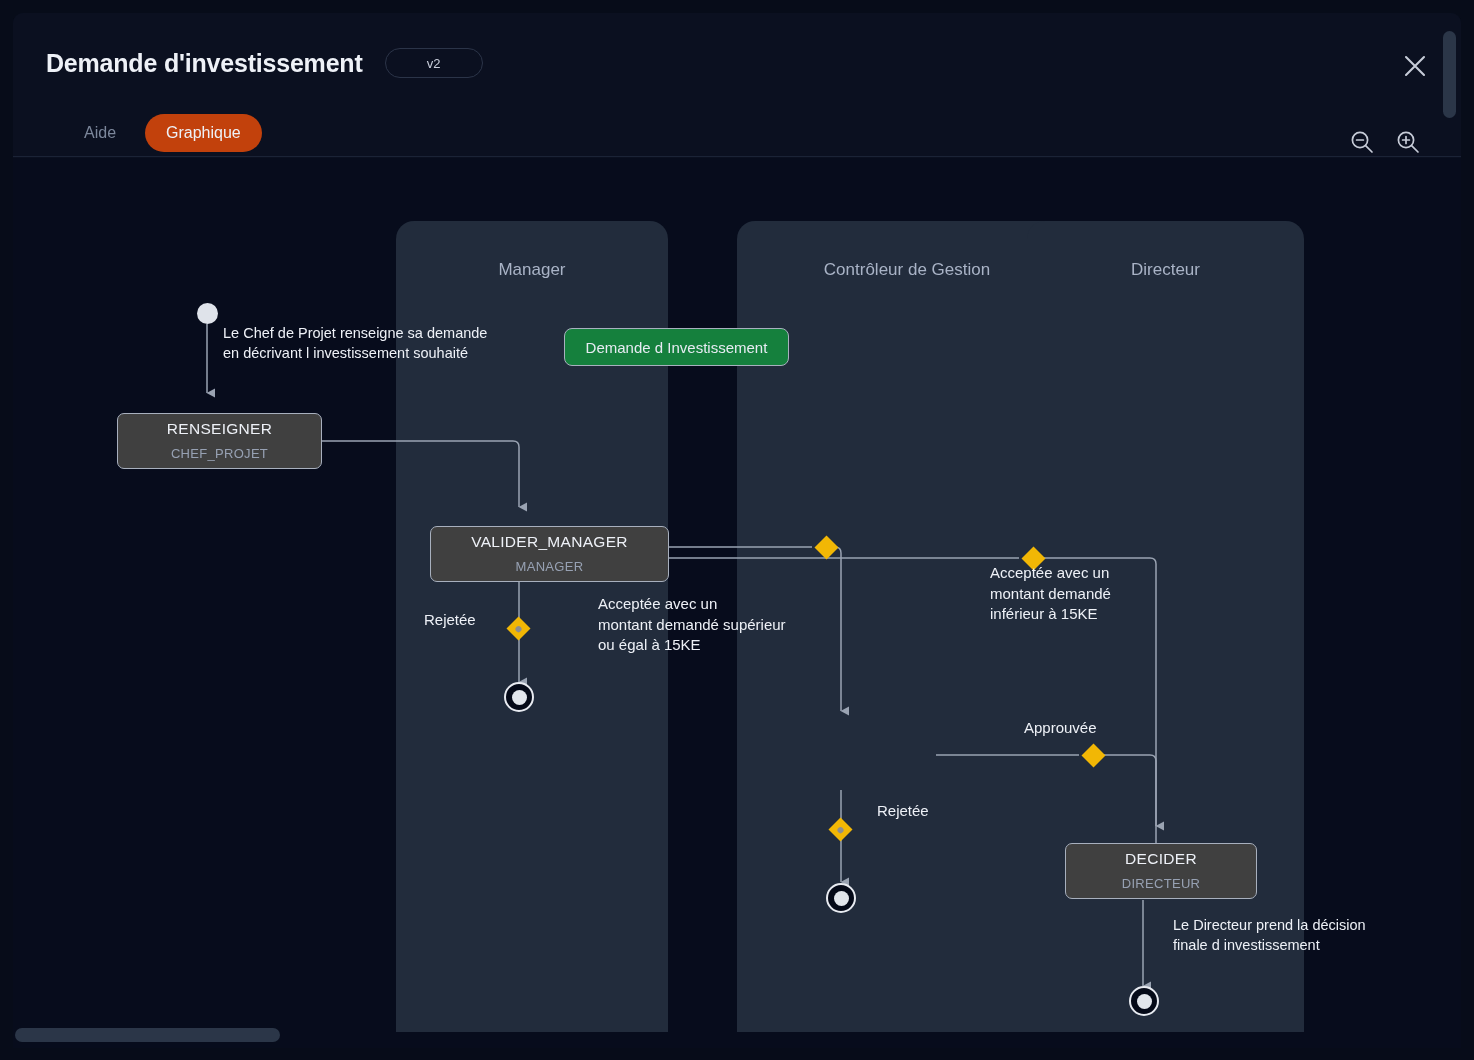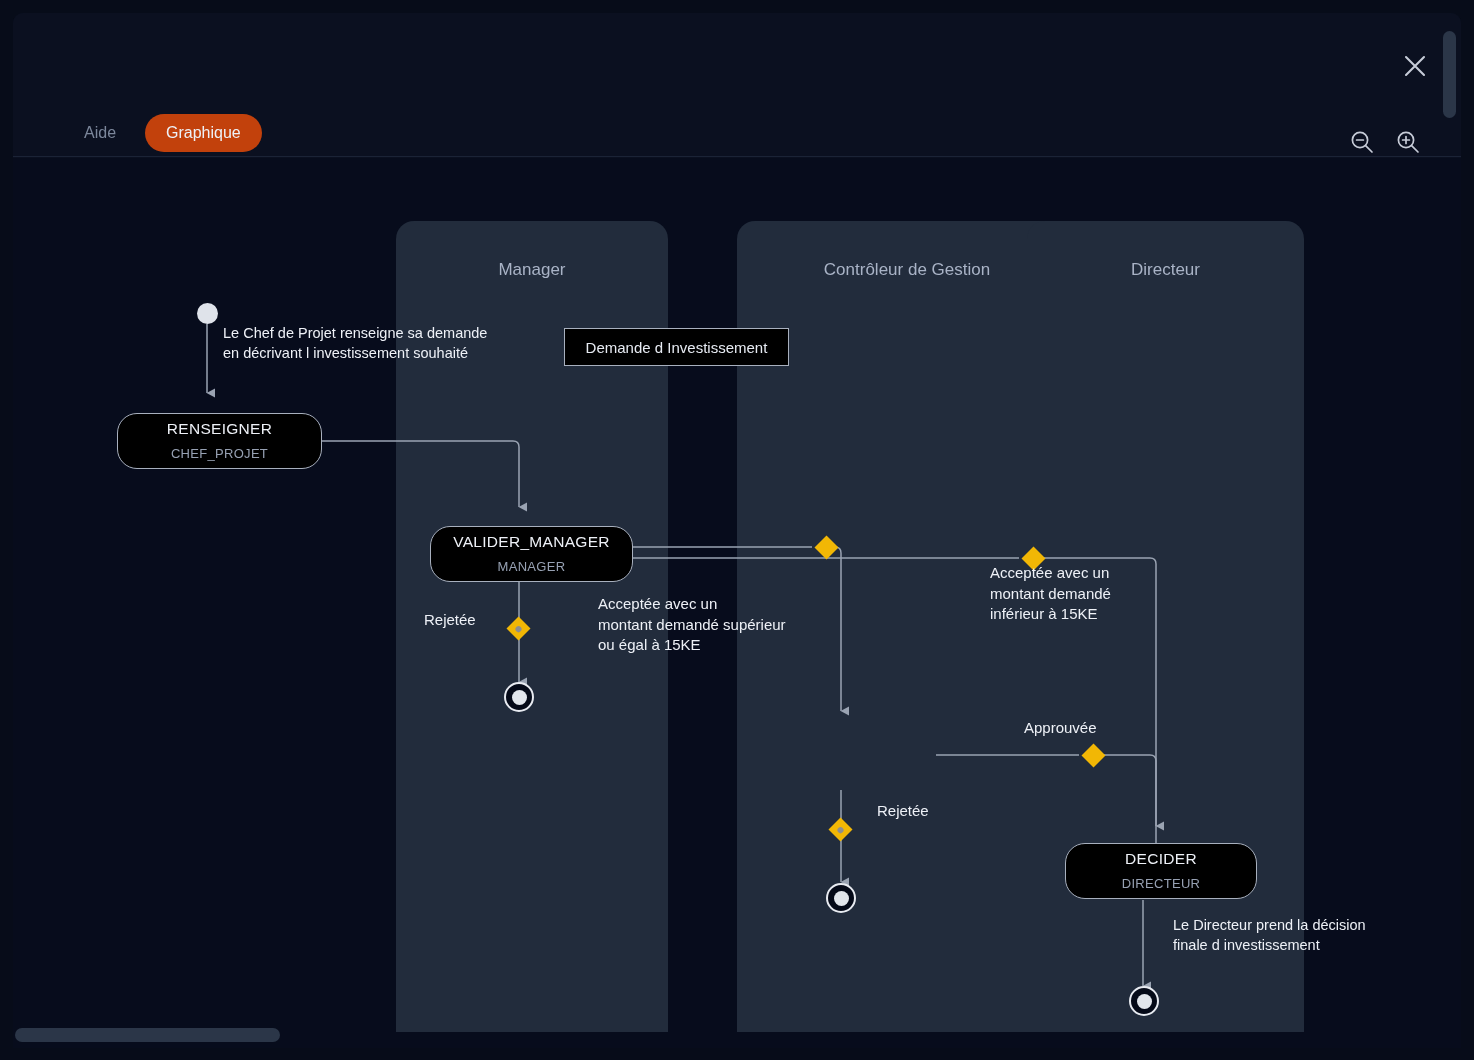--- a/index.html
+++ b/index.html
@@ -73,35 +73,35 @@
   }
   .lane-title {
     position: absolute; left: 0; right: 0; top: 40px;
     text-align: center; font-size: 17px; color: #a9b3c6;
     line-height: 1.1; padding: 0 10px;
   }
 
   
   .node {
     position: absolute;
-    background: #000000;
+    background: #404040;
     border: 1.6px solid #a8b0be;
-    border-radius: 20px;
+    border-radius: 7px;
     display: flex; flex-direction: column;
     align-items: center; justify-content: center;
     cursor: pointer;
   }
   .node-name { font-size: 15.5px; color: #eef1f7; letter-spacing: 0.3px; line-height: 1.25; }
   .node-role { font-size: 13px; color: #97a1b3; letter-spacing: 0.3px; line-height: 1.3; margin-top: 8px; }
 
   .tagbox {
     position: absolute;
-    background: #000000;
+    background: #15803d;
     border: 1.5px solid #a8b0be;
-    border-radius: 0;
+    border-radius: 8px;
     display: flex; align-items: center; justify-content: center;
     font-size: 15px; color: #e7ebf3;
     padding: 0 14px;
   }
 
   .start-node {
     position: absolute; width: 21px; height: 21px;
     border-radius: 50%; background: #dfe3ea;
   }
   .end-node {
@@ -145,20 +145,24 @@
     cursor: pointer;
   }
 </style>
 </head>
 <body>
 
 <div id="root">
   <div class="panel">
 
     <div class="panel-header">
+      <div class="title-row">
+        <div class="page-title">Demande d'investissement</div>
+        <div class="version-pill">v2</div>
+      </div>
 
       <div class="tab-row">
         <div class="tab">Aide</div>
         <div class="tab active">Graphique</div>
       </div>
 
       <div class="hdr-icon" id="close-btn">
         <svg width="28" height="28" viewBox="0 0 28 28">
           <path d="M5 5 L23 23 M23 5 L5 23" stroke="#c7ccd8" stroke-width="2.1" stroke-linecap="round" fill="none"></path>
         </svg>
@@ -233,21 +237,21 @@
         <div class="note" style="left:210px; top:165px;">Le Chef de Projet renseigne sa demande
 en décrivant l investissement souhaité</div>
         <div class="note" style="left:1160px; top:757px;">Le Directeur prend la décision
 finale d investissement</div>
 
         <div class="node" style="left:104px; top:255px; width:205px; height:56px;">
           <div class="node-name">RENSEIGNER</div>
           <div class="node-role">CHEF_PROJET</div>
         </div>
 
-        <div class="node" style="left:417px; top:368px; width:203px; height:56px;">
+        <div class="node" style="left:417px; top:368px; width:239px; height:56px;">
           <div class="node-name">VALIDER_MANAGER</div>
           <div class="node-role">MANAGER</div>
         </div>
 
 
         <div class="node" style="left:1052px; top:685px; width:192px; height:56px;">
           <div class="node-name">DECIDER</div>
           <div class="node-role">DIRECTEUR</div>
         </div>
 

